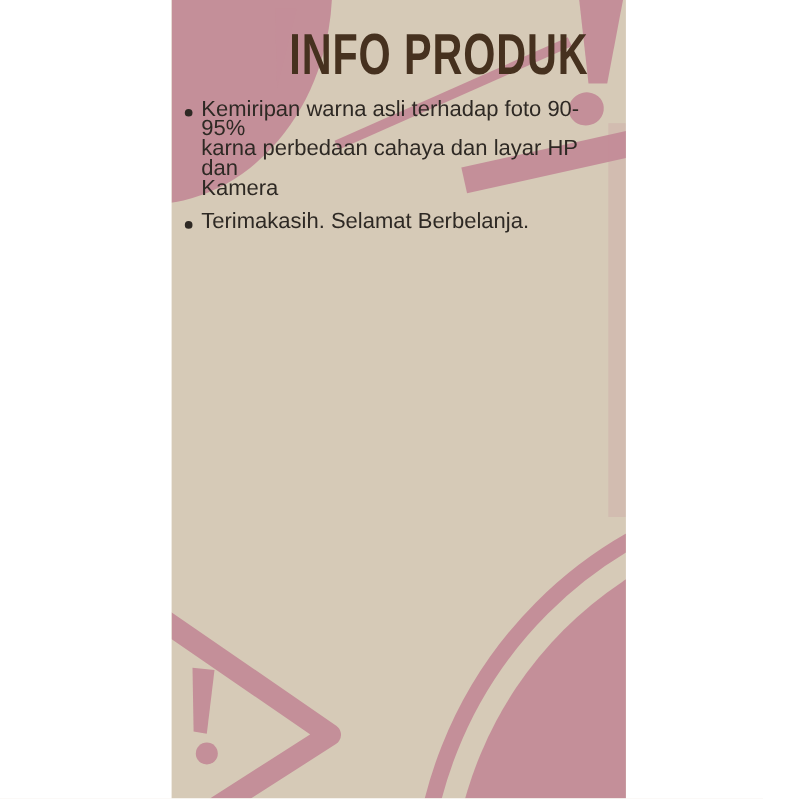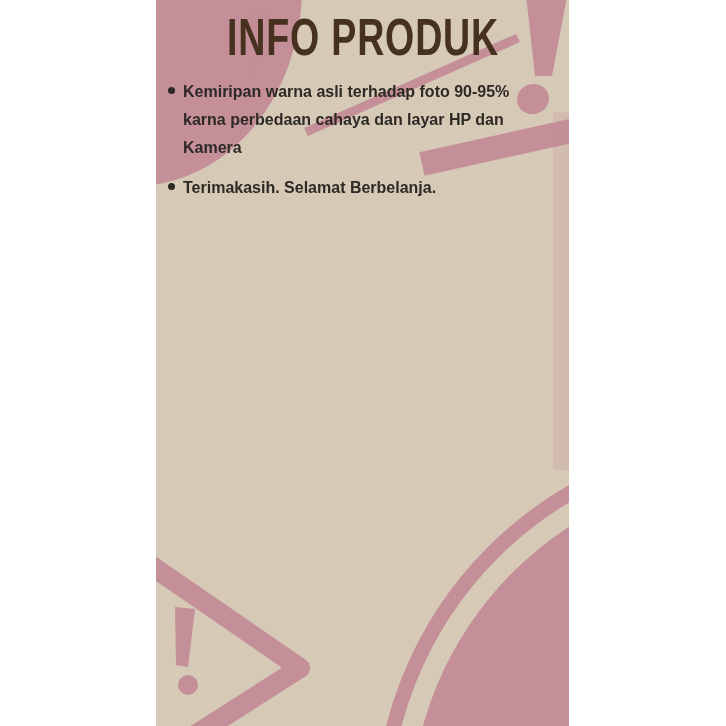--- a/index.html
+++ b/index.html
@@ -2,27 +2,27 @@
 <html><head>
 <meta charset="utf-8">
 <style>
   html,body{margin:0;padding:0;background:#ffffff;}
   .frame{position:relative;width:726px;height:726px;background:#ffffff;overflow:hidden;
          font-family:"Liberation Sans",sans-serif;}
   .panel{position:absolute;left:156px;top:0;width:413px;height:726px;
          background:#d6cab7;overflow:hidden;}
   .deco{position:absolute;left:0;top:0;width:413px;height:726px;display:block;}
   .content{position:relative;z-index:2;width:100%;height:100%;}
-  .title{margin:8px 0 0;text-align:center;white-space:nowrap;}
+  .title{margin:20px 0 0;text-align:right;white-space:nowrap;}
   .title span{display:inline-block;font-weight:bold;font-size:47px;line-height:58px;
               color:#46311f;letter-spacing:1px;transform:scale(0.80,1.12);
               transform-origin:center center;}
   .info-list{list-style:none;margin:12px 0 0;padding:0 8px 0 0;}
   .info-list li{position:relative;padding-left:27px;margin:0 0 12px 0;
-                font-size:16px;line-height:28px;font-weight:bold;color:#2e2924;}
+                font-size:20px;line-height:18px;font-weight:normal;color:#2e2924;}
   .info-list li .txt{white-space:pre-line;}
   .info-list li::before{content:"";position:absolute;left:12px;top:9px;width:7px;height:7px;
                 border-radius:50%;background:#2e2924;}
   .info-list li.tight{margin-bottom:0;}
   .emoji{color:#f2c233;letter-spacing:1px;}
 </style>
 </head>
 <body>
 
 <div class="frame">

